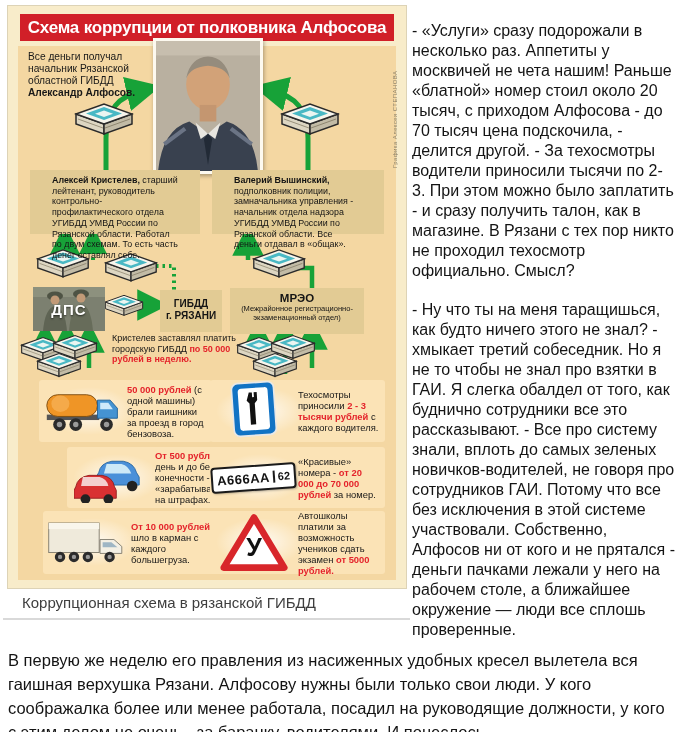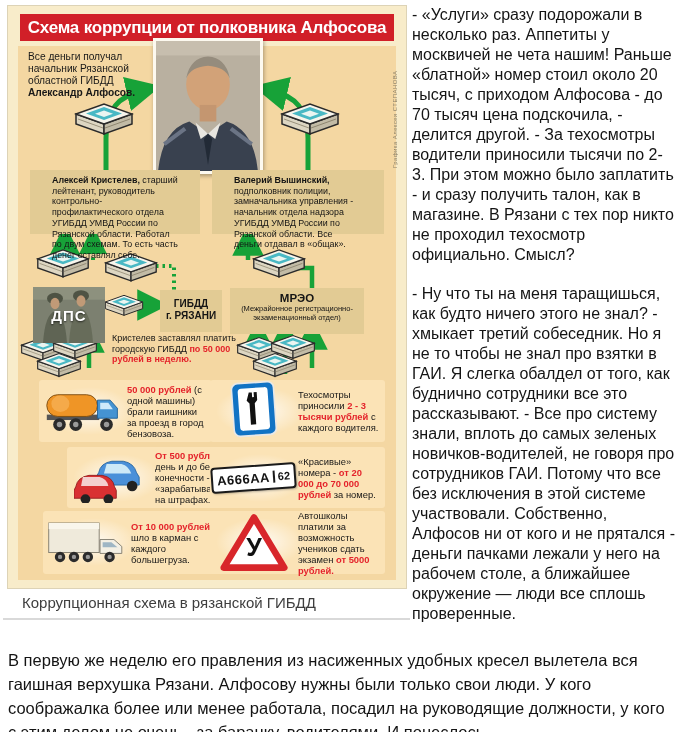--- a/index.html
+++ b/index.html
@@ -26,21 +26,21 @@
       writing-mode:vertical-rl;transform:rotate(180deg);letter-spacing:.4px;white-space:nowrap}
 
   .arrows,.money-layer{position:absolute;left:0;top:0;width:398px;height:582px;pointer-events:none}
   .money-layer svg{position:absolute}
 
   .biobox{position:absolute;background:#e2cb94;padding:5px 22px;font-size:8.9px;line-height:10.7px;
       color:#141414;box-sizing:border-box}
   .bio-left{left:22px;top:164px;width:170px;height:64px}
   .bio-right{left:204px;top:164px;width:172px;height:64px}
 
-  .dps{position:absolute;left:25px;top:281px;width:72px;height:56px;overflow:hidden;
+  .dps{position:absolute;left:25px;top:281px;width:72px;height:44px;overflow:hidden;
       display:flex;align-items:center;justify-content:center}
   .dps svg{position:absolute;left:0;top:0;width:100%;height:100%}
   .dps-label{position:relative;color:#fff;font-weight:bold;font-size:15px;letter-spacing:1px;
       text-shadow:0 1px 2px rgba(0,0,0,.65)}
 
   .gibdd{position:absolute;left:152px;top:284px;width:62px;height:42px;background:#e2cb94;
       text-align:center;font-weight:bold;font-size:10px;line-height:12px;padding-top:8px;box-sizing:border-box}
   .mreo{position:absolute;left:222px;top:282px;width:134px;height:46px;background:#e2cb94;
       text-align:center;padding-top:4px;box-sizing:border-box}
   .mreo-title{font-weight:bold;font-size:11.5px}
@@ -61,21 +61,21 @@
   .plate-reg{font-size:11px;border-left:2px solid #1a1a1a;margin-left:3px;padding-left:3px}
   .tsign{transform:rotate(-4deg)}
   .usign{position:relative;width:70px;height:62px}
   .usign .uletter{position:absolute;left:50%;top:54%;transform:translate(-50%,-42%);
       font-weight:bold;font-size:25px;color:#111}
 
   .caption{position:absolute;left:22px;top:594px;font-size:15px;color:#3e3e3e}
   .separator{position:absolute;left:3px;top:618px;width:407px;height:2px;background:#d9d9d9}
 
   .rightcol{position:absolute;left:412px;top:5px;width:264px;font-size:16px;line-height:20px;color:#141414}
-  .rightcol p{margin:0 0 19px 0}
+  .rightcol p{margin:16px 0 19px 0}
   .bottompara{position:absolute;left:8px;top:648px;width:666px;font-size:16.5px;line-height:24px;color:#141414}
 </style>
 </head>
 <body>
 
 <svg width="0" height="0" style="position:absolute" aria-hidden="true">
   <defs>
     <symbol id="sym-money" viewBox="0 0 60 42">
       <polygon points="2,12 2,22 30,32 30,22" fill="#ddd6c2" stroke="#2a2a2a" stroke-width="1.5"></polygon>
       <polygon points="58,12 58,22 30,32 30,22" fill="#c2bba6" stroke="#2a2a2a" stroke-width="1.5"></polygon>

